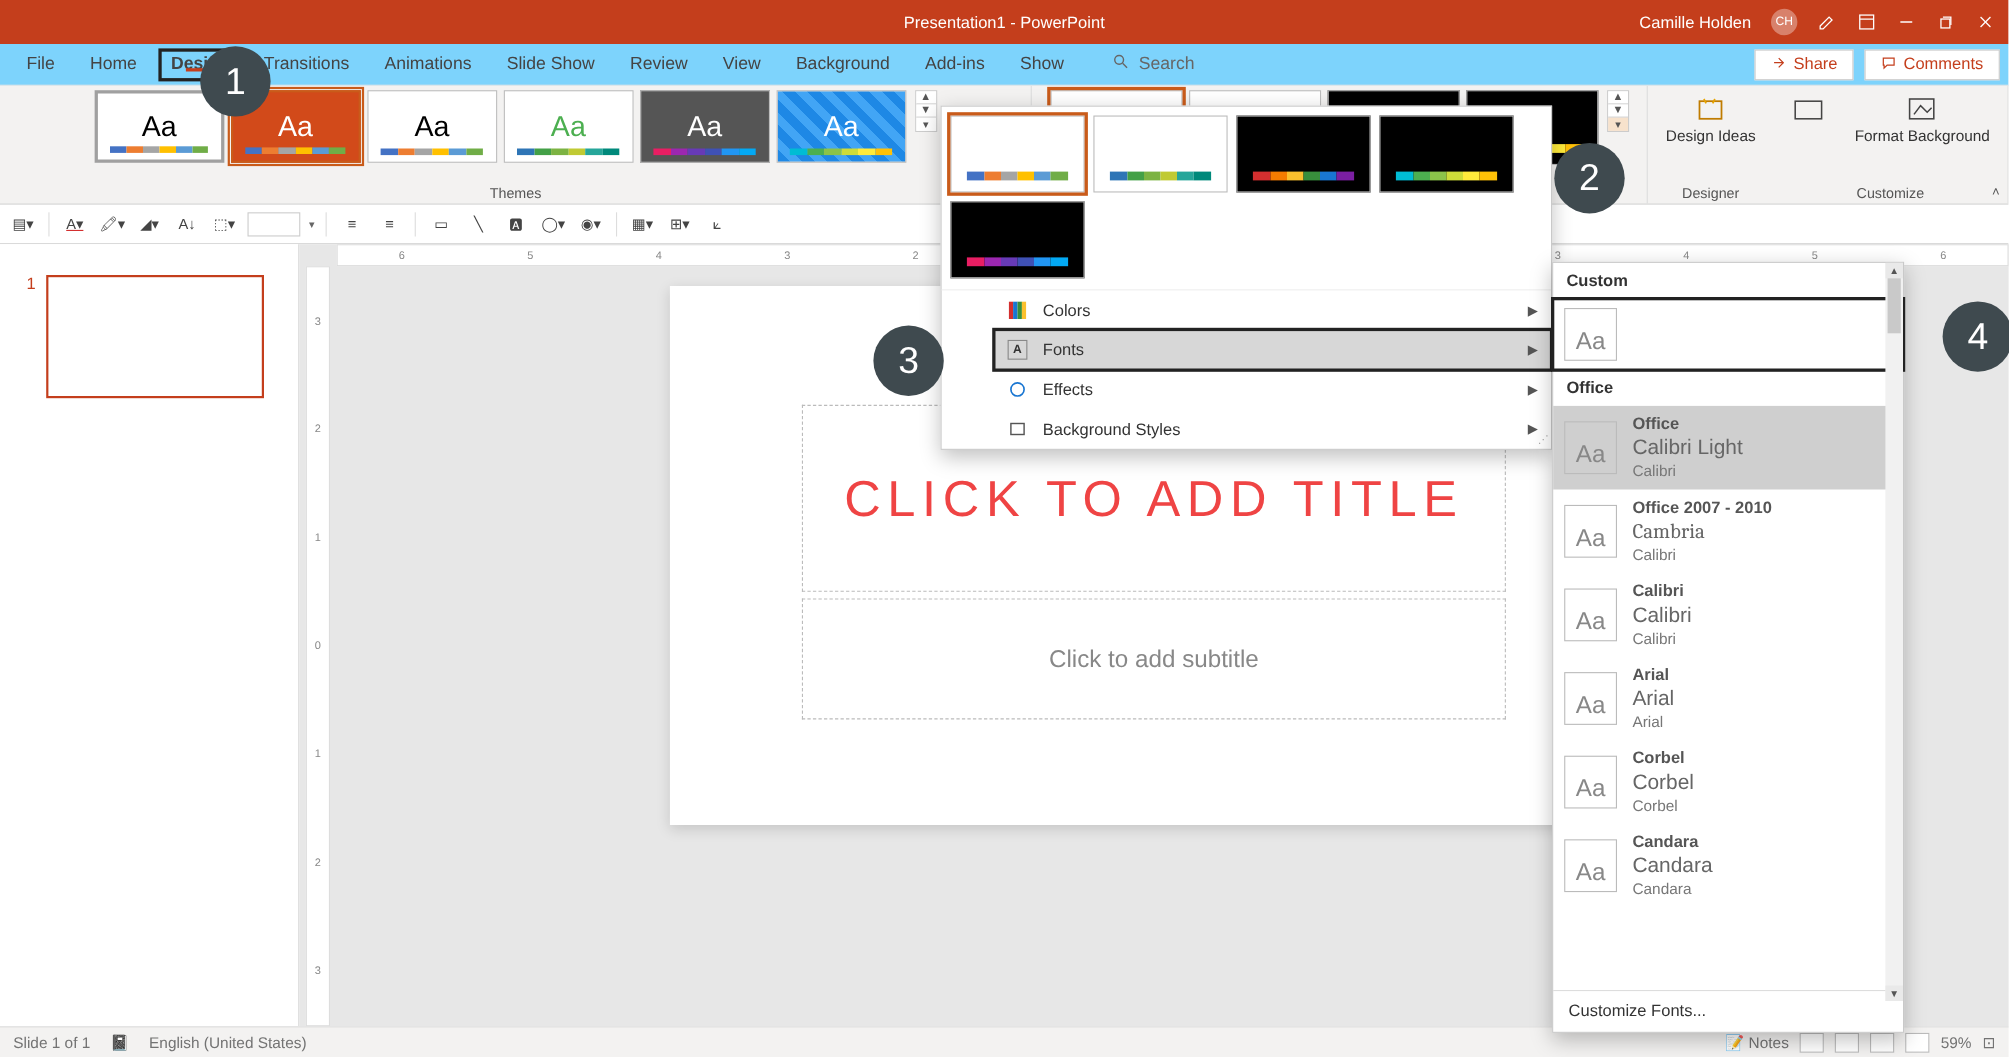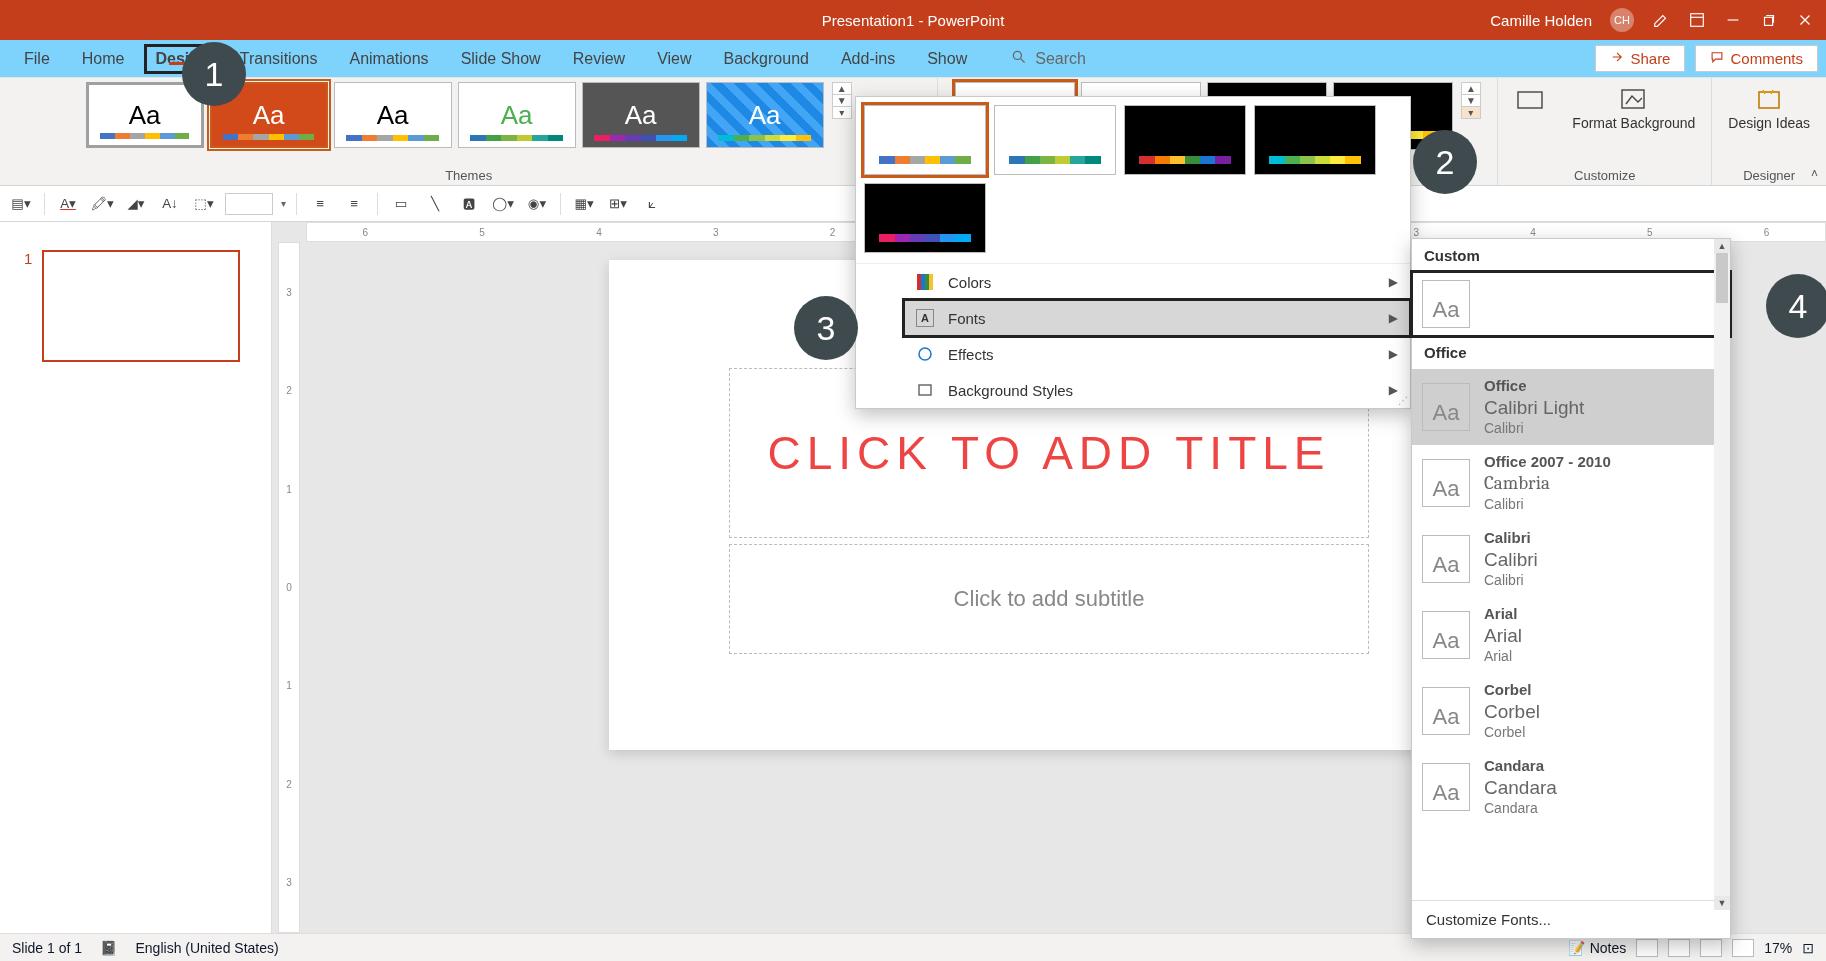--- a/index.html
+++ b/index.html
@@ -89,21 +89,21 @@
 .font-fly .finfo .fbody { font-size: 14px; color: #777; }
 .font-fly .foot { margin-top: auto; border-top: 1px solid #ddd; padding: 10px 14px; font-size: 15px; color: #333; cursor: pointer; }
 .font-fly .scrollbar { position: absolute; right: 0; top: 0; bottom: 28px; width: 16px; background: #f1f1f1; }
 .font-fly .scrollbar .sthumb { position: absolute; top: 14px; height: 50px; left: 2px; right: 2px; background: #c9c9c9; }
 .font-fly .scrollbar .sarrow { position: absolute; left: 0; right: 0; height: 14px; display: flex; align-items: center; justify-content: center; font-size: 9px; color: #555; background: #e9e9e9; }
 
 
 .callout { position: absolute; width: 64px; height: 64px; border-radius: 50%; background: #3f4a4f; color: #fff; font-size: 34px; display: flex; align-items: center; justify-content: center; z-index: 100; font-weight: 300; }
 
 
-.status { position: absolute; bottom: 0; left: 0; right: 0; height: 28px; background: #f3f2f1; border-top: 1px solid #ddd; display: flex; align-items: center; padding: 0 12px; font-size: 14px; color: #0f172a; gap: 18px; }
+.status { position: absolute; bottom: 0; left: 0; right: 0; height: 28px; background: #f3f2f1; border-top: 1px solid #ddd; display: flex; align-items: center; padding: 0 12px; font-size: 14px; color: #737373; gap: 18px; }
 .status .right { margin-left: auto; display: flex; align-items: center; gap: 10px; }
 .status .vbtn { width: 22px; height: 18px; border: 1px solid #bbb; background: #fff; cursor: pointer; }
 
 .collapse-caret { position: absolute; right: 8px; bottom: 4px; font-size: 12px; color: #555; cursor: pointer; }
 
 .palette span:nth-child(1){background:#4472c4}.palette span:nth-child(2){background:#ed7d31}.palette span:nth-child(3){background:#a5a5a5}.palette span:nth-child(4){background:#ffc000}.palette span:nth-child(5){background:#5b9bd5}.palette span:nth-child(6){background:#70ad47}
 .pal2 span:nth-child(1){background:#2e75b6}.pal2 span:nth-child(2){background:#43a047}.pal2 span:nth-child(3){background:#7cb342}.pal2 span:nth-child(4){background:#c0ca33}.pal2 span:nth-child(5){background:#26a69a}.pal2 span:nth-child(6){background:#00897b}
 .pal3 span:nth-child(1){background:#d32f2f}.pal3 span:nth-child(2){background:#f57c00}.pal3 span:nth-child(3){background:#fbc02d}.pal3 span:nth-child(4){background:#388e3c}.pal3 span:nth-child(5){background:#1976d2}.pal3 span:nth-child(6){background:#7b1fa2}
 .pal4 span:nth-child(1){background:#00bcd4}.pal4 span:nth-child(2){background:#4caf50}.pal4 span:nth-child(3){background:#8bc34a}.pal4 span:nth-child(4){background:#cddc39}.pal4 span:nth-child(5){background:#ffeb3b}.pal4 span:nth-child(6){background:#ffc107}
 .pal5 span:nth-child(1){background:#e91e63}.pal5 span:nth-child(2){background:#9c27b0}.pal5 span:nth-child(3){background:#673ab7}.pal5 span:nth-child(4){background:#3f51b5}.pal5 span:nth-child(5){background:#2196f3}.pal5 span:nth-child(6){background:#03a9f4}
@@ -307,49 +307,49 @@
         </div>
       <div class="gallscroll">
           <div>▲</div>
           <div>▼</div>
           <div style="background:#f7e2cc">▾</div>
         </div>
     </div>
     <div class="label">&nbsp;</div>
   </div>
 
-  <div class="ribbon-group">
-    <div class="row">
-      <div class="ribbon-btn-v">
-        <svg viewBox="0 0 32 28" fill="none" stroke="#444" stroke-width="1.4">
-            <rect x="4" y="6" width="24" height="16"></rect>
-          </svg>
-      </div>
-      <div class="ribbon-btn-v">
-        <svg viewBox="0 0 32 28" fill="none" stroke="#444" stroke-width="1.4">
-            <rect x="4" y="4" width="22" height="18"></rect>
-            <path d="M8 18 L14 10 L20 16 L24 12"></path>
-          </svg>
-        <span style="text-align:center;line-height:1.1">Format Background</span>
-      </div>
-    </div>
-    <div class="label">Customize</div>
-  </div>
-
   <div class="ribbon-group" style="border-right:none">
     <div class="row">
       <div class="ribbon-btn-v">
         <svg viewBox="0 0 32 28" fill="none" stroke="#c07c00" stroke-width="1.6">
             <rect x="6" y="6" width="20" height="16"></rect>
             <path d="M10 4 L12 8 M20 4 L18 8" stroke="#e6a400"></path>
           </svg>
         <span style="text-align:center;line-height:1.1">Design Ideas</span>
       </div>
     </div>
     <div class="label">Designer</div>
+  </div>
+
+  <div class="ribbon-group">
+    <div class="row">
+      <div class="ribbon-btn-v">
+        <svg viewBox="0 0 32 28" fill="none" stroke="#444" stroke-width="1.4">
+            <rect x="4" y="6" width="24" height="16"></rect>
+          </svg>
+      </div>
+      <div class="ribbon-btn-v">
+        <svg viewBox="0 0 32 28" fill="none" stroke="#444" stroke-width="1.4">
+            <rect x="4" y="4" width="22" height="18"></rect>
+            <path d="M8 18 L14 10 L20 16 L24 12"></path>
+          </svg>
+        <span style="text-align:center;line-height:1.1">Format Background</span>
+      </div>
+    </div>
+    <div class="label">Customize</div>
   </div>
   <span class="collapse-caret">˄</span>
 </div>
 
 <div class="toolbar2">
   <button class="tbtn">▤▾</button>
   <div class="sep"></div>
   <button class="tbtn" style="text-decoration:underline;text-decoration-color:#d32f2f">A▾</button>
   <button class="tbtn">🖍▾</button>
   <button class="tbtn">◢▾</button>
@@ -572,16 +572,16 @@
 <div class="status">
   <span>Slide 1 of 1</span>
   <span>📓</span>
   <span>English (United States)</span>
   <div class="right">
     <span>📝 <span>Notes</span></span>
     <div class="vbtn"></div>
     <div class="vbtn"></div>
     <div class="vbtn"></div>
     <div class="vbtn"></div>
-    <span>17%</span>
+    <span>59%</span>
     <span>⊡</span>
   </div>
 </div>
 
 </body></html>

